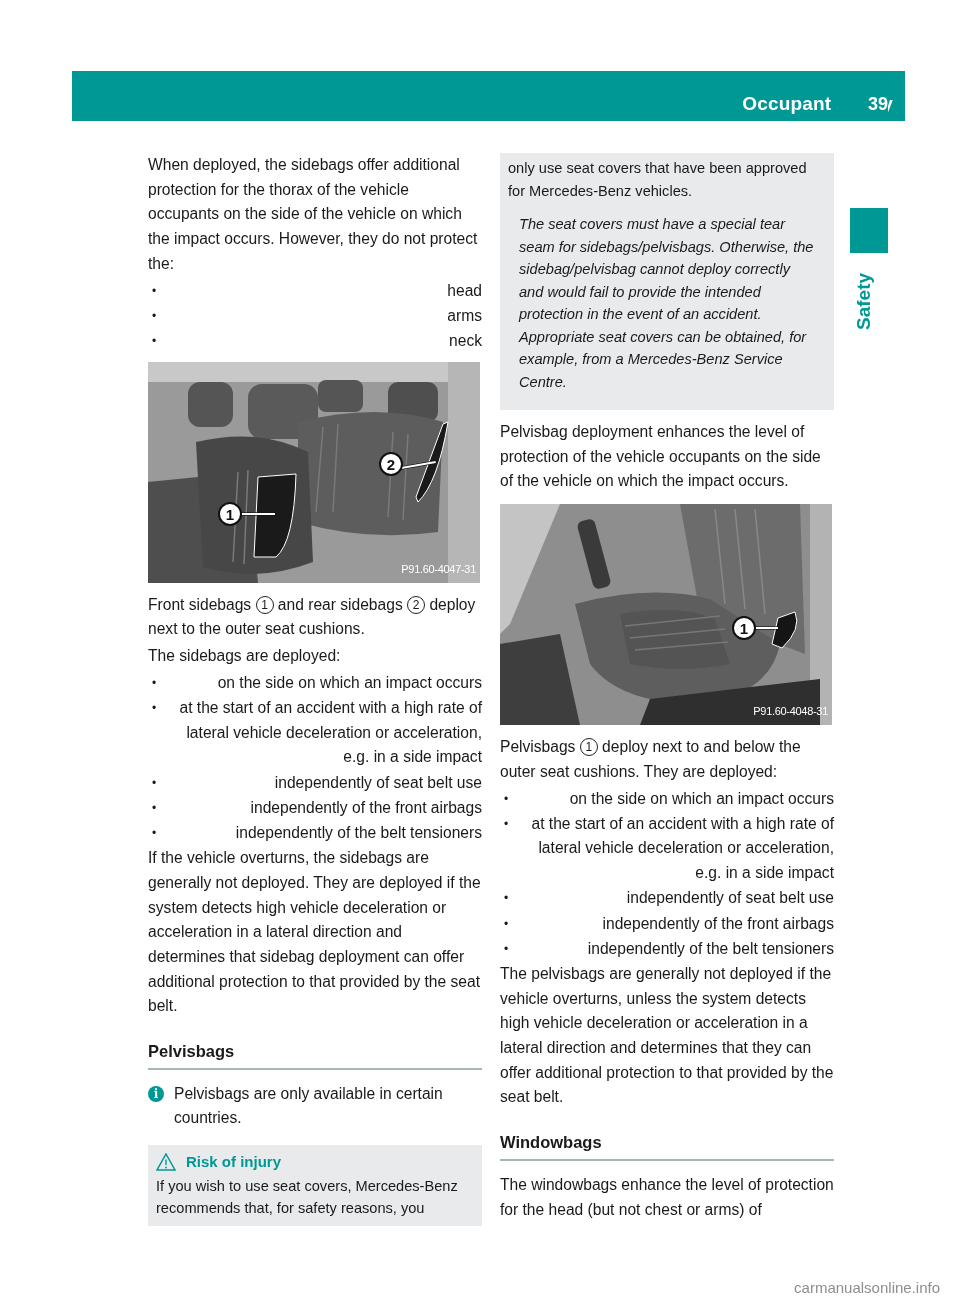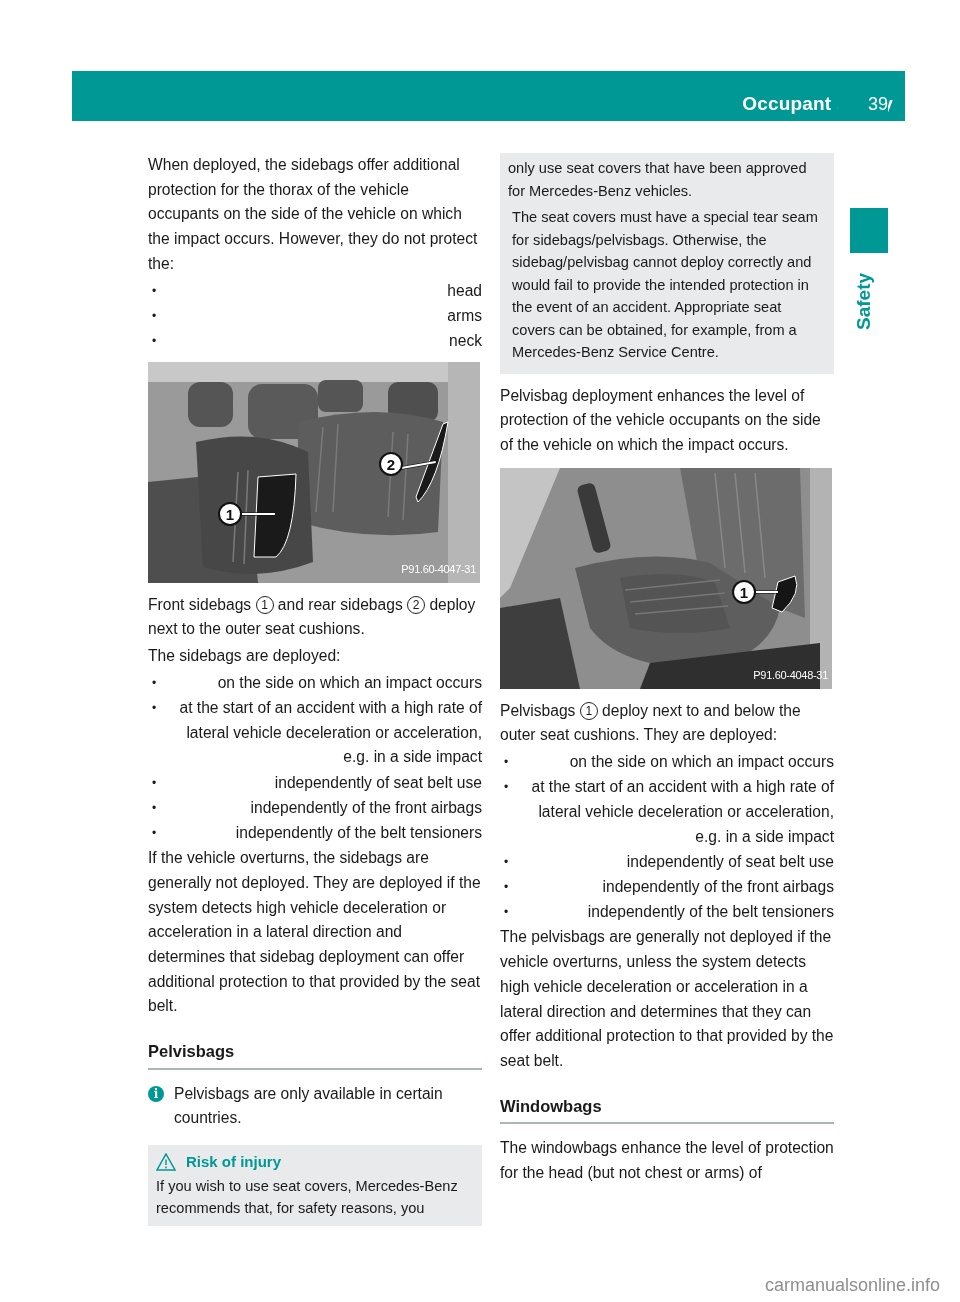--- a/index.html
+++ b/index.html
@@ -3,42 +3,42 @@
 <meta charset="utf-8">
 <style>
   html, body { margin: 0; padding: 0; }
   body {
     width: 960px; height: 1302px; background: #ffffff; position: relative; overflow: hidden;
     font-family: "Liberation Sans", "DejaVu Sans", sans-serif; color: #1a1a1a;
   }
   .header-bar { position: absolute; left: 72px; top: 71px; width: 833px; height: 50px; background: #009895; }
   .header-title { position: absolute; right: 12px; bottom: 6px; color: #fff; font-weight: bold; font-size: 19px; letter-spacing: 0.2px; }
   .page-num-box { position: absolute; left: 838px; top: 71px; width: 50px; height: 50px; background: #009895; }
-  .page-num { position: absolute; left: 0; right: 0; bottom: 6px; text-align: left; color: #fff; font-weight: normal; font-size: 18px; padding-left: 30px; }
+  .page-num { position: absolute; left: 0; right: 0; bottom: 6px; text-align: left; color: #fff; font-weight: bold; font-size: 18px; padding-left: 30px; }
   .side-tab { position: absolute; left: 850px; top: 208px; width: 38px; height: 45px; background: #009895; }
   .side-label { position: absolute; left: 853px; top: 330px; transform-origin: 0 0; transform: rotate(-90deg); color: #009895; font-weight: bold; font-size: 19px; white-space: nowrap; }
 
   .col { position: absolute; font-size: 15.6px; line-height: 24.7px; }
   .col-left { left: 148px; top: 153px; width: 334px; }
   .col-right { left: 500px; top: 153px; width: 334px; }
   p { margin: 0 0 2px 0; }
   ul { list-style: none; margin: 0; padding: 0; }
   li { position: relative; padding-left: 17px; margin-bottom: 0.5px; text-align: right; }
   li::before { content: "\2022"; position: absolute; left: 4px; top: 0; font-size: 12px; }
   .figure { background: #8a8a8a; position: relative; overflow: hidden; }
   .fig-code { position: absolute; right: 4px; bottom: 1px; font-size: 11px; color: #fff; letter-spacing: -0.3px; }
   .callout { display: inline-block; width: 18px; height: 18px; border: 1.3px solid #222; border-radius: 50%; text-align: center; line-height: 17px; font-size: 12px; vertical-align: 1px; box-sizing: border-box; }
   .fig-callout { position: absolute; width: 24px; height: 24px; border-radius: 50%; background: #fff; border: 2px solid #111; font-weight: bold; font-size: 15px; text-align: center; line-height: 21px; box-sizing: border-box; color: #111; }
   .fig-line { position: absolute; height: 2px; background: #fff; box-shadow: 0 0 0 0.6px #111; }
   .section-heading { font-weight: bold; font-size: 16.5px; padding-bottom: 4px; border-bottom: 2px solid #a9b6b8; margin-top: 20px; margin-bottom: 12px; }
   .info-row { position: relative; padding-left: 26px; }
   .info-icon { position: absolute; left: 0; top: 4px; width: 16px; height: 16px; border-radius: 50%; background: #009895; color: #fff; font-weight: bold; font-size: 12px; line-height: 16px; text-align: center; font-family: "DejaVu Serif", serif; }
   .warn-box { background: #e8eaeb; padding: 6px 8px 6px 8px; margin-top: 10px; font-size: 14.6px; line-height: 22.5px; }
   .warn-title { color: #009895; font-weight: bold; font-size: 15px; display: flex; align-items: center; gap: 10px; margin-bottom: 1px; }
-  .watermark { position: absolute; right: 20px; bottom: 6px; color: #8e8e8e; font-size: 18px; }
+  .watermark { position: absolute; right: 20px; bottom: 6px; color: #8e8e8e; font-size: 15px; }
 </style>
 </head>
 <body>
 
 <div class="header-bar">
   <span class="header-title">Occupant safety</span>
 </div>
 <div class="page-num-box">
   <span class="page-num">39</span>
 </div>
@@ -116,21 +116,21 @@
       </svg>
       <span>Risk of injury</span>
     </div>
     <div>If you wish to use seat covers, Mercedes-Benz recommends that, for safety reasons, you</div>
   </div>
 </div>
 
 <div class="col col-right">
   <div class="warn-box" style="margin-top:0;padding-top:4px;padding-bottom:6px;">
     <p style="margin-bottom:4px;">only use seat covers that have been approved for Mercedes-Benz vehicles.</p>
-    <p style="margin:4px;">The seat covers must have a special tear seam for sidebags/pelvisbags. Otherwise, the sidebag/pelvisbag cannot deploy correctly and would fail to provide the intended protection in the event of an accident. Appropriate seat covers can be obtained, for example, from a Mercedes-Benz Service Centre.</p>
+    <p style="margin:11px;font-style:italic;">The seat covers must have a special tear seam for sidebags/pelvisbags. Otherwise, the sidebag/pelvisbag cannot deploy correctly and would fail to provide the intended protection in the event of an accident. Appropriate seat covers can be obtained, for example, from a Mercedes-Benz Service Centre.</p>
   </div>
 
   <p style="margin-top:10px;">Pelvisbag deployment enhances the level of protection of the vehicle occupants on the side of the vehicle on which the impact occurs.</p>
 
   <div class="figure" style="width:332px;height:221px;margin-top:10px;margin-bottom:10px;">
     <svg width="332" height="221" viewBox="0 0 332 221" style="position:absolute;left:0;top:0">
       <rect width="332" height="221" fill="#8e8e8e"></rect>
       <path d="M0 0 L60 0 L10 120 L0 130Z" fill="#c4c4c4"></path>
       <rect x="310" y="0" width="22" height="221" fill="#b3b3b3"></rect>
       <path d="M0 140 L60 130 L80 221 L0 221Z" fill="#3e3e3e"></path>

